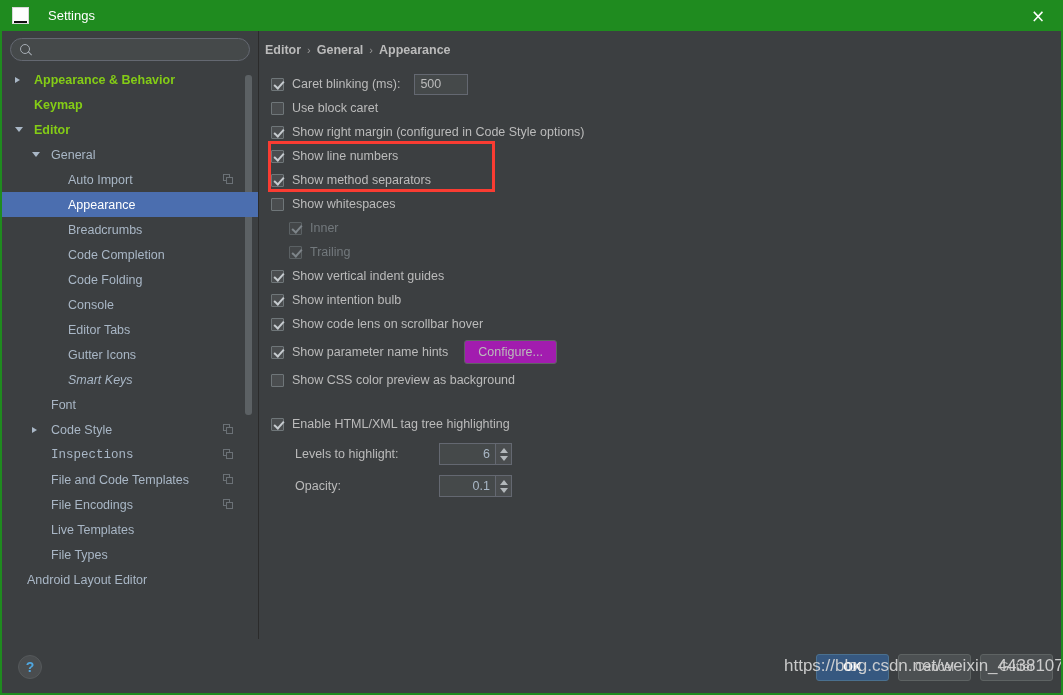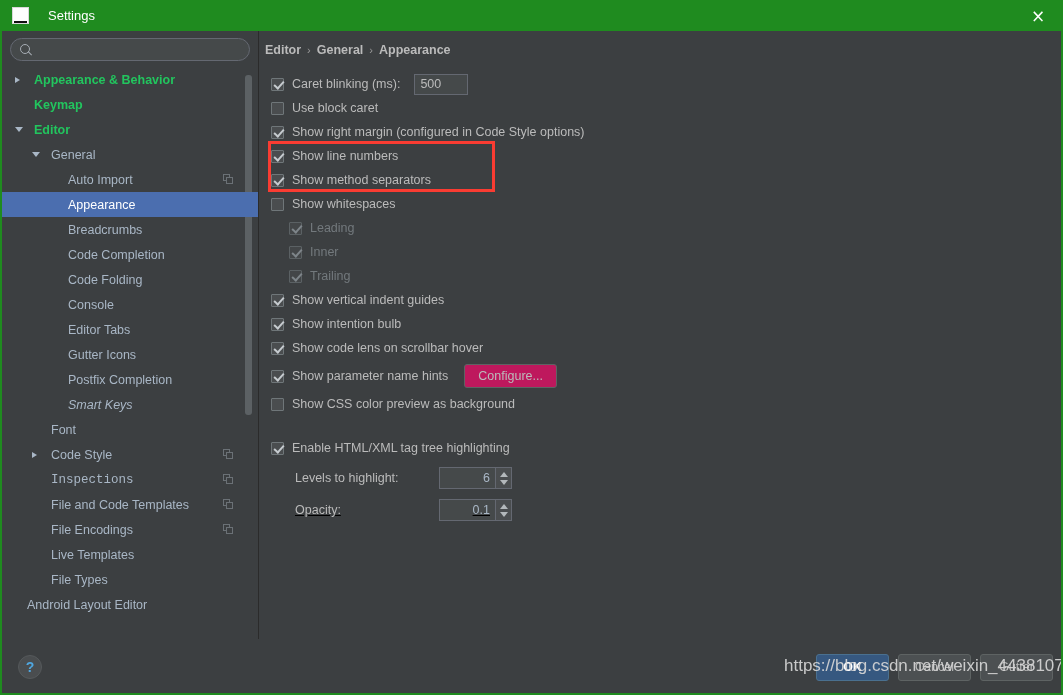--- a/index.html
+++ b/index.html
@@ -126,21 +126,21 @@
   }
   .tree-item {
     height: 25px;
     display: flex;
     align-items: center;
     position: relative;
     color: #a9b7c6;
     font-size: 12.5px;
     white-space: nowrap;
   }
-  .tree-item.bold { font-weight: bold; color: #22c55e; }
+  .tree-item.bold { font-weight: bold; color: #84cc16; }
   .tree-item.selected { background: #4b6eaf; color: #ffffff; }
   .arrow {
     position: absolute;
     width: 0; height: 0;
     border-left: 5px solid #a9b7c6;
     border-top: 3.5px solid transparent;
     border-bottom: 3.5px solid transparent;
   }
   .arrow.down {
     border-left: 4px solid transparent;
@@ -244,21 +244,21 @@
     background: #45494a;
     border: 1px solid #646871;
     color: #bbbbbb;
     font-size: 12.5px;
     font-family: "Liberation Sans", sans-serif;
     padding: 0 5px;
     outline: none;
   }
 
   .btn {
-    background: #be185d;
+    background: #a21caf;
     border: 1px solid #5e6363;
     border-radius: 3px;
     color: #bbbbbb;
     font-size: 12.5px;
     font-family: "Liberation Sans", sans-serif;
     padding: 4px 13px;
     cursor: default;
   }
 
   .field-row {
@@ -433,23 +433,20 @@
           <div class="tree-item">
             <span style="margin-left: 66px;">Console</span>
           </div>
           <div class="tree-item">
             <span style="margin-left: 66px;">Editor Tabs</span>
           </div>
           <div class="tree-item">
             <span style="margin-left: 66px;">Gutter Icons</span>
           </div>
           <div class="tree-item">
-            <span style="margin-left: 66px;">Postfix Completion</span>
-          </div>
-          <div class="tree-item">
             <span style="margin-left: 66px; font-style: italic;">Smart Keys</span>
           </div>
           <div class="tree-item">
             <span style="margin-left: 49px;">Font</span>
           </div>
           <div class="tree-item">
             <span class="arrow" style="left: 30px;"></span>
             <span style="margin-left: 49px;">Code Style</span>
             <span class="copy-icon">
               <i></i>
@@ -520,24 +517,20 @@
             <span class="cb checked"></span>
             <span class="cb-label">Show line numbers</span>
           </div>
           <div class="row">
             <span class="cb checked"></span>
             <span class="cb-label">Show method separators</span>
           </div>
           <div class="row">
             <span class="cb"></span>
             <span class="cb-label">Show whitespaces</span>
-          </div>
-          <div class="row indent1">
-            <span class="cb checked disabled"></span>
-            <span class="cb-label disabled">Leading</span>
           </div>
           <div class="row indent1">
             <span class="cb checked disabled"></span>
             <span class="cb-label disabled">Inner</span>
           </div>
           <div class="row indent1">
             <span class="cb checked disabled"></span>
             <span class="cb-label disabled">Trailing</span>
           </div>
           <div class="row">
@@ -574,21 +567,21 @@
         <span class="field-label">Levels to highlight:</span>
         <span class="spinner">
           <input type="text" value="6" style="">
           <span class="spin-btns">
             <span class="spin-up"></span>
             <span class="spin-down"></span>
           </span>
         </span>
       </div>
 
-      <div class="field-row" style="margin-top:4px;text-decoration:underline;">
+      <div class="field-row" style="margin-top:4px;">
         <span class="field-label">Opacity:</span>
         <span class="spinner">
           <input type="text" value="0.1" style="">
           <span class="spin-btns">
             <span class="spin-up"></span>
             <span class="spin-down"></span>
           </span>
         </span>
       </div>
     </div>

